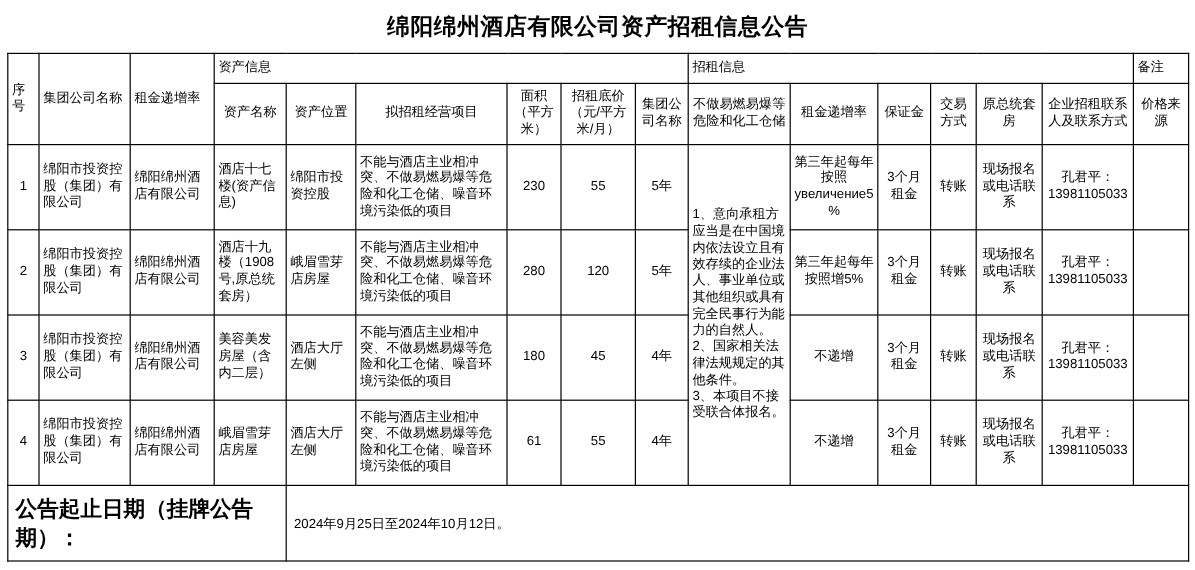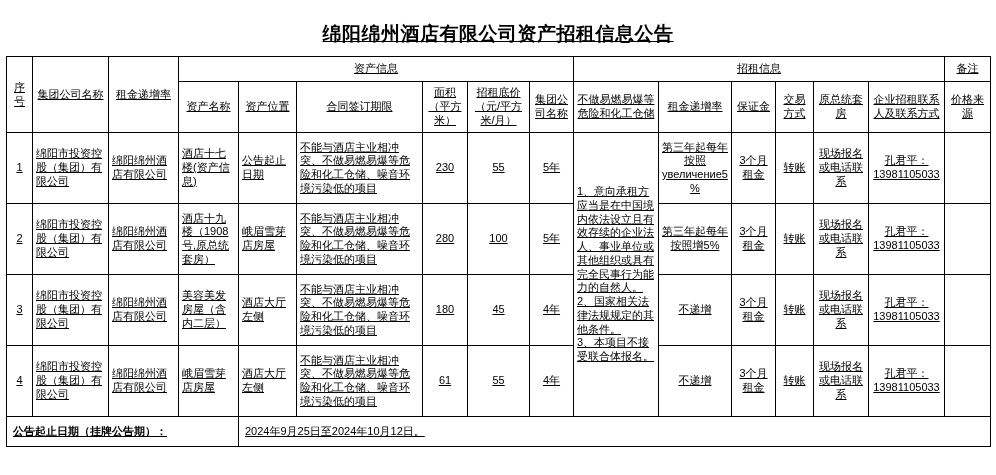--- a/index.html
+++ b/index.html
@@ -11,23 +11,22 @@
     height: 475px;
     background: #ffffff;
     font-family: "Liberation Sans", "DejaVu Sans", sans-serif;
     color: #000000;
     overflow: hidden;
   }
   .page {
     width: 996px;
     height: 475px;
     box-sizing: border-box;
-    padding: 12px 6px;
+    padding: 0 6px;
     position: relative;
-    text-decoration: underline;
   }
   .doc-title {
     text-align: center;
     font-size: 19px;
     font-weight: bold;
     letter-spacing: 0.5px;
     padding: 9px 0 9px 0;
   }
   table.main {
     border-collapse: collapse;
@@ -39,21 +38,21 @@
     border: 1px solid #000000;
     font-weight: normal;
     font-size: 11px;
     line-height: 1.25;
     padding: 2px 3px;
     vertical-align: middle;
     word-wrap: break-word;
     overflow-wrap: break-word;
   }
   .grp-head {
-    text-align: center;
+    text-align: left;
     font-size: 12.5px;
     height: 20px;
   }
   .col-head {
     text-align: center;
     font-size: 11.5px;
     height: 46px;
   }
   .rowtall td {
     height: 66px;
@@ -74,21 +73,21 @@
   }
   .footer {
     width: 984px;
     margin: 0 auto;
     border-collapse: collapse;
     table-layout: fixed;
   }
   .footer td {
     border: 1px solid #000000;
     border-top: none;
-    font-size: 11px;
+    font-size: 18px;
     font-weight: bold;
     padding: 7px 6px;
     vertical-align: middle;
   }
   .footer td.value {
     font-weight: normal;
     font-size: 11px;
     margin-top: 16px;
   }
 </style>
@@ -123,39 +122,39 @@
         <td class="grp-head" rowspan="2">序号</td>
         <td class="grp-head" rowspan="2">集团公司名称</td>
         <td class="grp-head" rowspan="2">租金递增率</td>
         <td class="grp-head" colspan="6">资产信息</td>
         <td class="grp-head" colspan="6">招租信息</td>
         <td class="grp-head">备注</td>
       </tr>
       <tr>
         <td class="col-head">资产名称</td>
         <td class="col-head">资产位置</td>
-        <td class="col-head">合同签订期限</td>
+        <td class="col-head">拟招租经营项目</td>
         <td class="col-head">面积（平方米）</td>
         <td class="col-head">招租底价（元/平方米/月）</td>
         <td class="col-head">集团公司名称</td>
         <td class="col-head">不做易燃易爆等危险和化工仓储</td>
         <td class="col-head">租金递增率</td>
         <td class="col-head">保证金</td>
         <td class="col-head">交易方式</td>
         <td class="col-head">原总统套房</td>
         <td class="col-head">企业招租联系人及联系方式</td>
         <td class="col-head">价格来源</td>
       </tr>
 
       <tr class="rowtall">
         <td class="num">1</td>
         <td class="l">绵阳市投资控股（集团）有限公司</td>
         <td class="l">绵阳绵州酒店有限公司</td>
         <td class="l">酒店十七楼(资产信息)</td>
-        <td class="l">公告起止日期</td>
+        <td class="l">绵阳市投资控股</td>
         <td class="l">不能与酒店主业相冲突、不做易燃易爆等危险和化工仓储、噪音环境污染低的项目</td>
         <td class="num">230</td>
         <td class="num">55</td>
         <td class="num">5年</td>
         <td class="l" rowspan="4">
             <span class="cell-wrap">1、意向承租方应当是在中国境内依法设立且有效存续的企业法人、事业单位或其他组织或具有完全民事行为能力的自然人。
 2、国家相关法律法规规定的其他条件。
 3、本项目不接受联合体报名。</span>
           </td>
         <td class="c">第三年起每年按照увеличение5%</td>
@@ -167,21 +166,21 @@
       </tr>
 
       <tr class="rowtall">
         <td class="num">2</td>
         <td class="l">绵阳市投资控股（集团）有限公司</td>
         <td class="l">绵阳绵州酒店有限公司</td>
         <td class="l">酒店十九楼（1908号,原总统套房）</td>
         <td class="l">峨眉雪芽店房屋</td>
         <td class="l">不能与酒店主业相冲突、不做易燃易爆等危险和化工仓储、噪音环境污染低的项目</td>
         <td class="num">280</td>
-        <td class="num">100</td>
+        <td class="num">120</td>
         <td class="num">5年</td>
         <td class="c">第三年起每年按照增5%</td>
         <td class="c">3个月租金</td>
         <td class="c">转账</td>
         <td class="c">现场报名或电话联系</td>
         <td class="c">孔君平：13981105033</td>
         <td class="c"></td>
       </tr>
 
       <tr class="rowtall">

